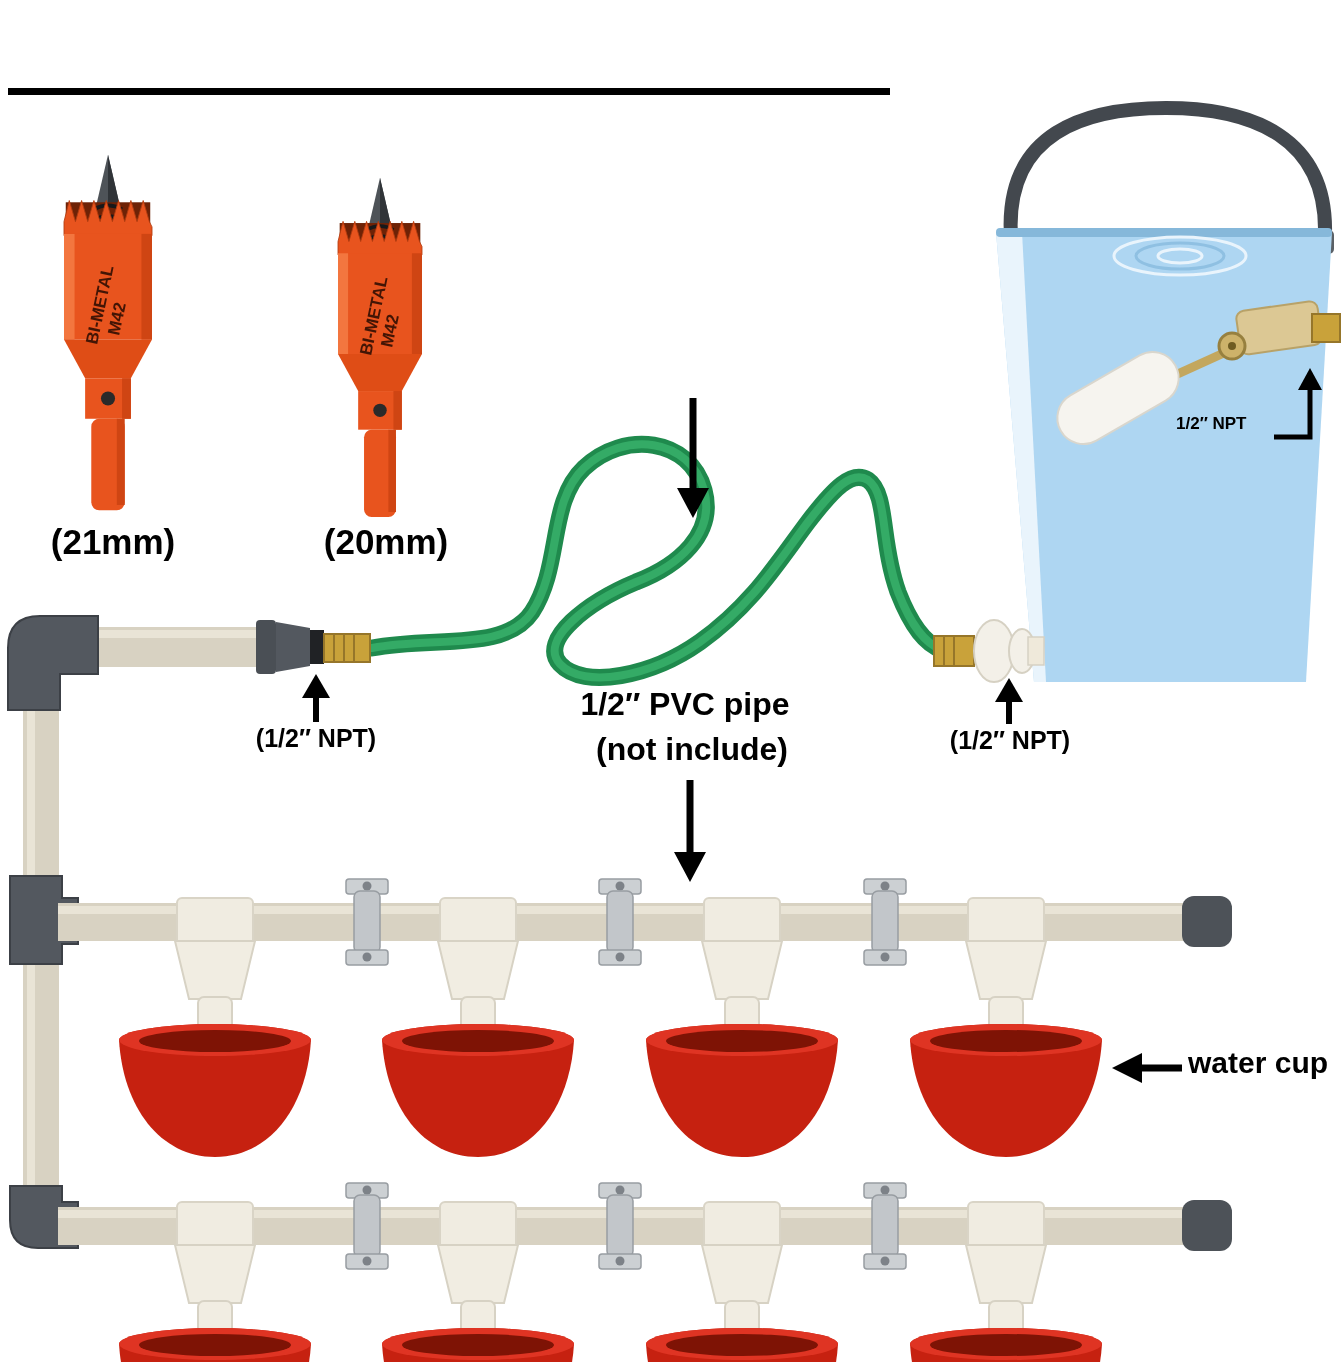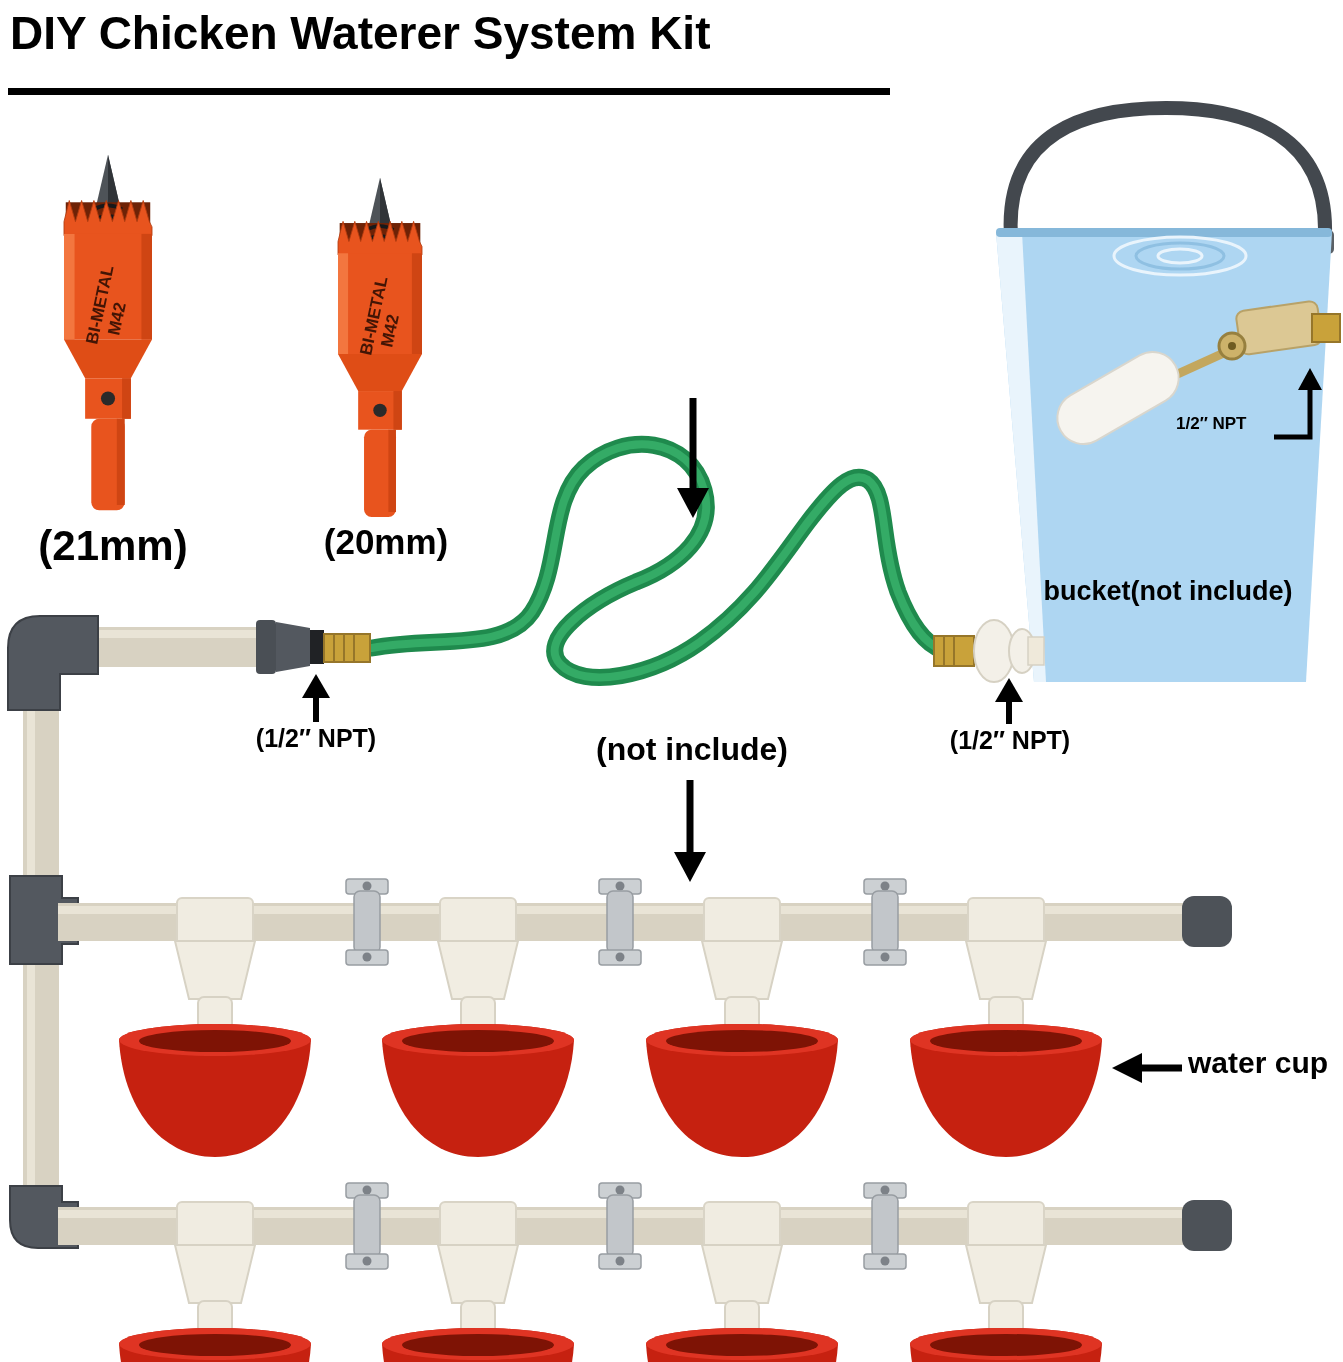--- a/index.html
+++ b/index.html
@@ -2,21 +2,21 @@
 <html><head>
 <meta charset="utf-8">
 <style>
   html,body{margin:0;padding:0;background:#fff;}
   #page{position:relative;width:1343px;height:1362px;overflow:hidden;background:#fff;
         font-family:"Liberation Sans",sans-serif;color:#000;}
   .lbl{position:absolute;font-weight:bold;white-space:nowrap;color:#000;}
   .ctr{transform:translateX(-50%);}
   #title{left:10px;top:6px;font-size:46px;font-weight:800;letter-spacing:0px;}
   #title-underline{position:absolute;left:8px;top:88px;width:882px;height:7px;background:#000;}
-  #label-21mm{left:113px;top:522px;font-size:42px;}
+  #label-21mm{left:113px;top:522px;font-size:35px;}
   #label-20mm{left:386px;top:522px;font-size:35px;text-align:center;}
   #hose-label{left:700px;top:344px;font-size:31px;}
   #bucket-label{left:1168px;top:576px;font-size:27px;}
   #float-npt-label{left:1176px;top:414px;font-size:17px;}
   #left-npt-label{left:316px;top:724px;font-size:25px;}
   #right-npt-label{left:1010px;top:726px;font-size:25px;}
   #pvc-line1{left:685px;top:686px;font-size:32px;}
   #pvc-line2{left:685px;top:731px;font-size:32px;margin-left:7px;}
   #water-cup-label{left:1188px;top:1046px;font-size:30px;text-align:center;}
   svg text{font-family:"Liberation Sans",sans-serif;font-weight:bold;}
@@ -201,27 +201,26 @@
         <path d="M 1274 437 L 1310 437 L 1310 386" fill="none" stroke-width="5"></path>
         <polygon points="1310,368 1298,390 1322,390" stroke="none"></polygon>
       </g>
       <g>
         <line x1="1182" y1="1068" x2="1140" y2="1068" stroke-width="7"></line>
         <polygon points="1112,1068 1142,1053 1142,1083" stroke="none"></polygon>
       </g>
     </g>
   </svg>
 
-  <div id="title" class="lbl">DIY Chicken Waterer System Kit</div>
   <div id="title-underline"></div>
 
   <div id="label-21mm" class="lbl ctr">(21mm)</div>
   <div id="label-20mm" class="lbl ctr">(20mm)</div>
 
-  <div id="bucket-label" class="lbl ctr">bucket(not include)</div>
   <div id="float-npt-label" class="lbl">1/2″  NPT</div>
 
   <div id="left-npt-label" class="lbl ctr">(1/2″  NPT)</div>
   <div id="right-npt-label" class="lbl ctr">(1/2″  NPT)</div>
+  <div id="pvc-line1" class="lbl ctr">1/2″   PVC pipe</div>
   <div id="pvc-line2" class="lbl ctr">(not include)</div>
 
   <div id="water-cup-label" class="lbl">water cup</div>
 </div>
 
 </body></html>

